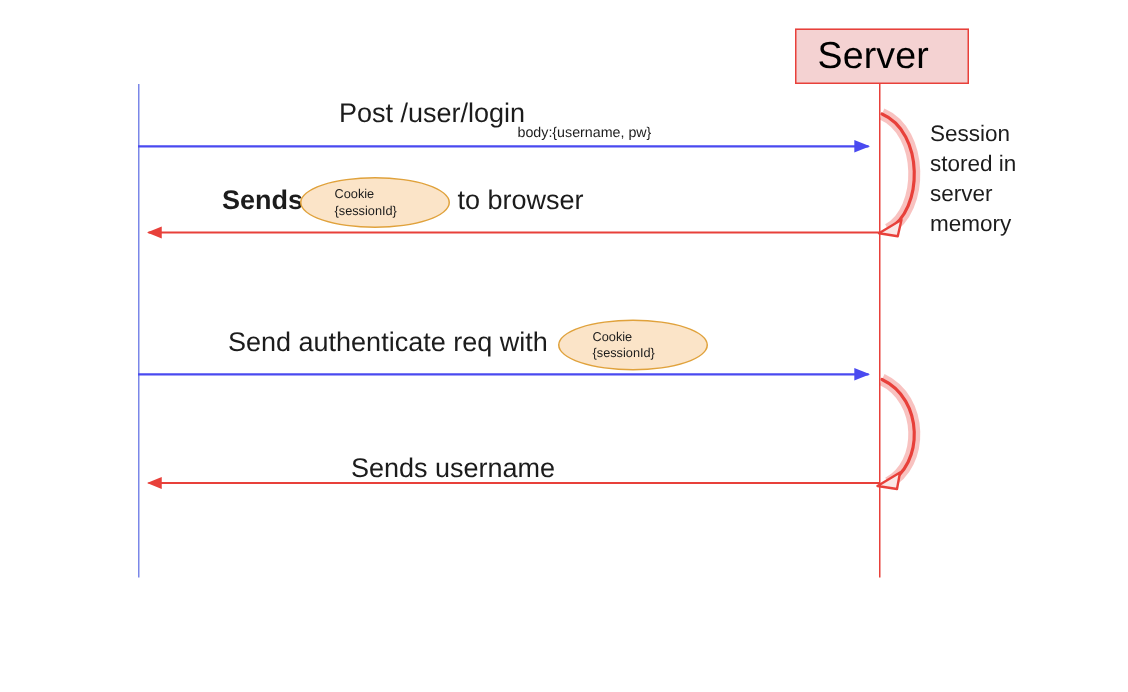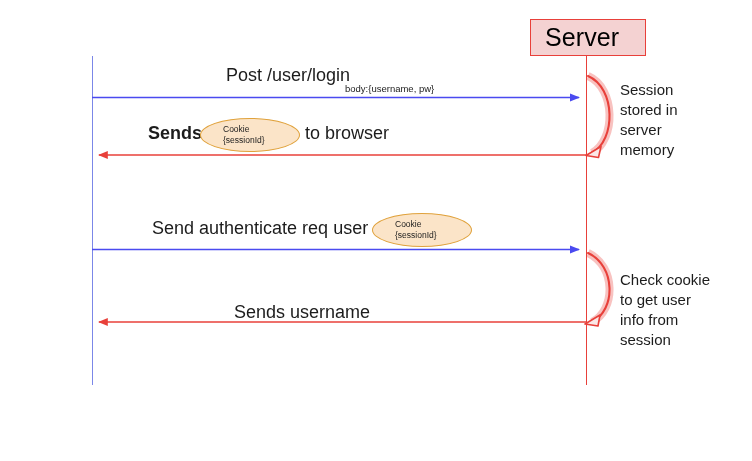--- a/index.html
+++ b/index.html
@@ -173,31 +173,30 @@
       <path d="M 585 324 L 600 315 L 598 326 z" fill="#fbe7e6" stroke="#e8403a" stroke-width="1.6" stroke-linejoin="round"></path>
     </g>
   </svg>
 
   <div id="label-post" class="msg-label">Post /user/login</div>
   <div id="label-post-body" class="msg-label">body:{username, pw}</div>
 
   <div id="label-sends-pre" class="msg-label">Sends</div>
   <div id="label-sends-post" class="msg-label">to browser</div>
 
-  <div id="label-authreq" class="msg-label">Send authenticate req user</div>
+  <div id="label-authreq" class="msg-label">Send authenticate req with</div>
 
   <div id="label-response" class="msg-label">Sends username</div>
 
   <div id="cookie-1" class="cookie-node">
     <span class="cookie-line">Cookie</span>
     <span class="cookie-line">{sessionId}</span>
   </div>
 
   <div id="cookie-2" class="cookie-node">
     <span class="cookie-line">Cookie</span>
     <span class="cookie-line">{sessionId}</span>
   </div>
 
   <div id="note-session" class="note-text">Session stored in server memory</div>
 
-  <div id="note-check" class="note-text">Check cookie to get user info from session</div>
 
 </div>
 
 </body></html>

